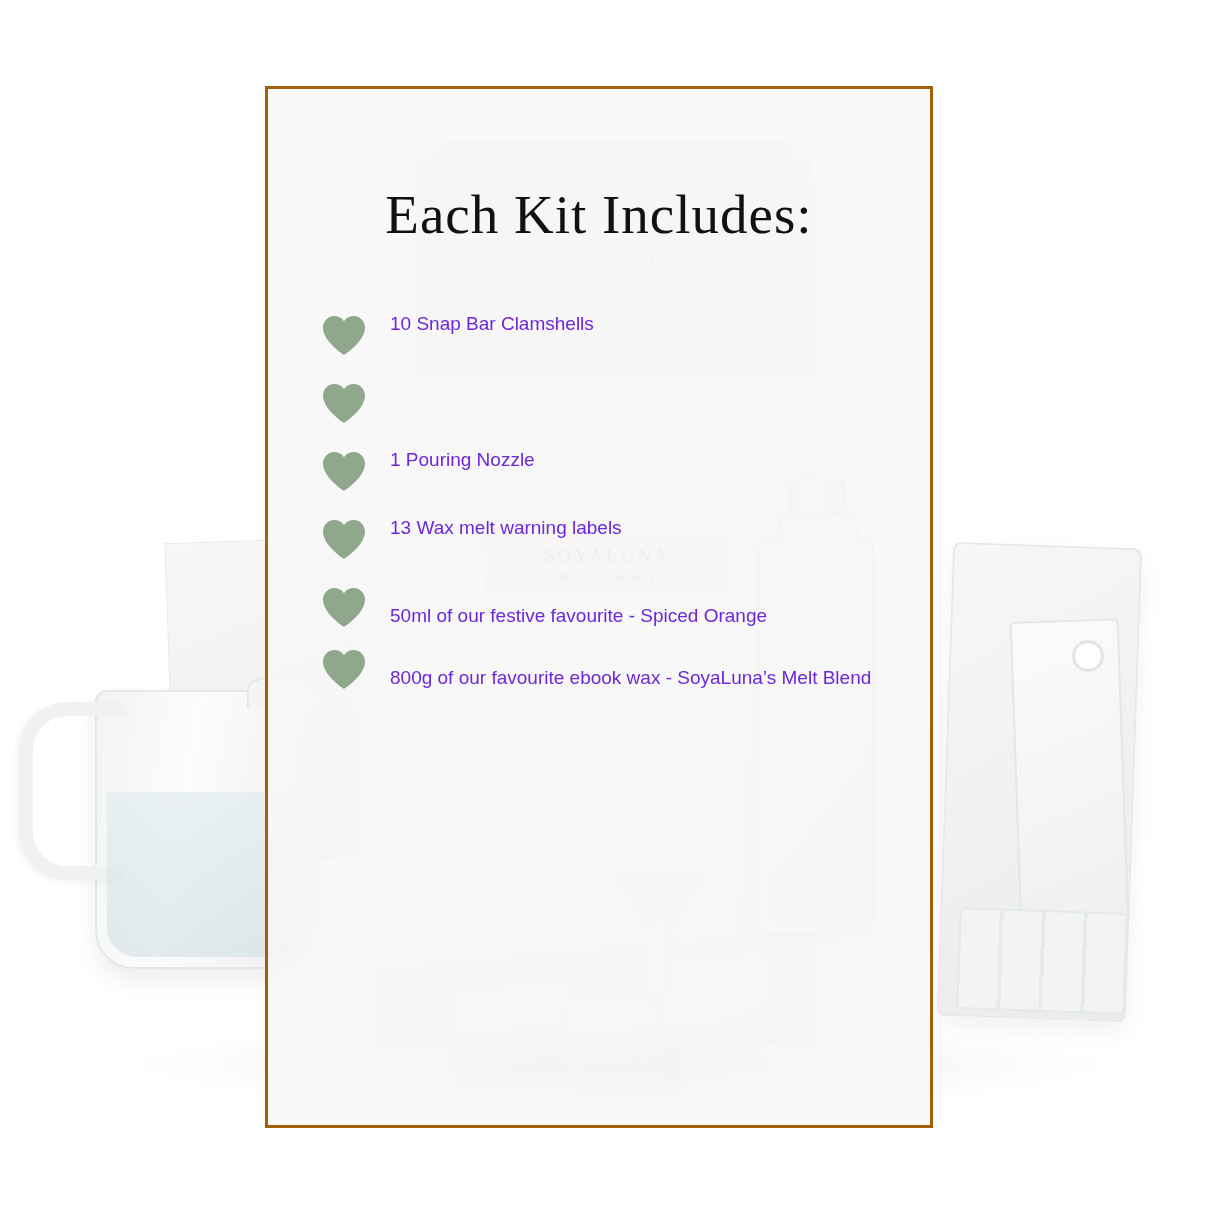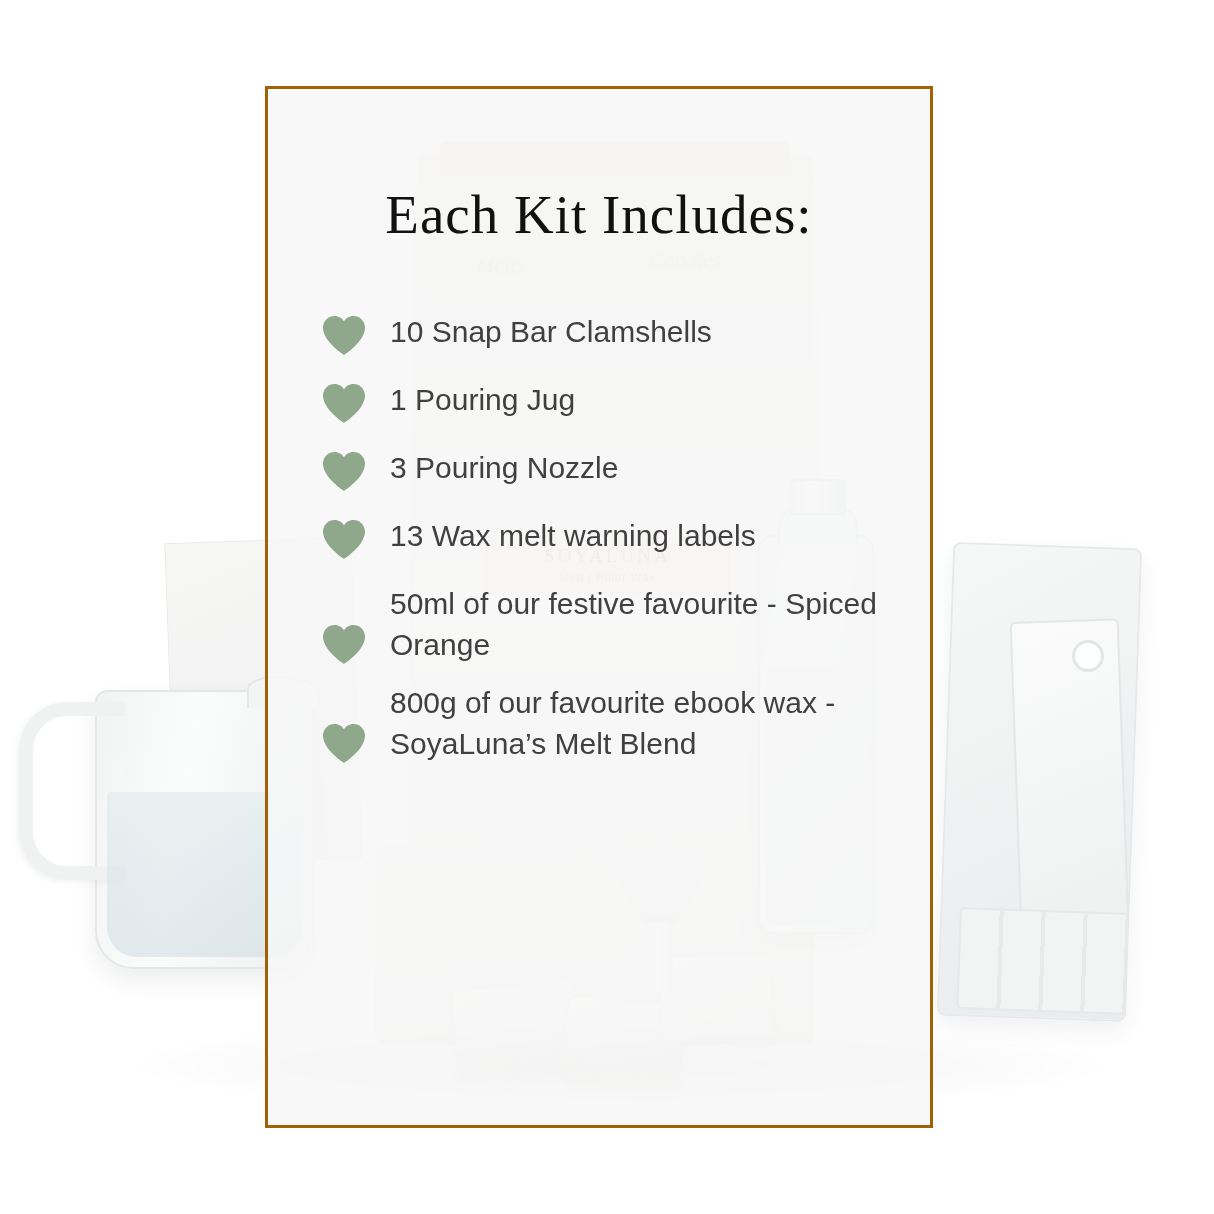--- a/index.html
+++ b/index.html
@@ -335,23 +335,23 @@
     flex: 0 0 auto;
     width: 48px;
     height: 44px;
     position: relative;
     margin-right: 22px;
     margin-top: 2px;
   }
   .heart svg { display: block; }
 
   .item-text {
-    font-size: 30px;
+    font-size: 19px;
     line-height: 1.38;
-    color: #404040;
+    color: #6d28d9;
     max-width: 520px;
   }
 </style>
 </head>
 <body>
 
 <div class="stage">
 
   <div class="photo-layer">
 
@@ -410,30 +410,29 @@
         </span>
         <span class="item-text">10 Snap Bar Clamshells</span>
       </div>
 
       <div class="item">
         <span class="heart">
           <svg width="48" height="44" viewBox="0 0 48 44" xmlns="http://www.w3.org/2000/svg">
             <path d="M24 42C24 42 3 28.5 3 14.8 3 7.6 8.5 3 14.6 3c4.3 0 7.6 2.3 9.4 5.3C25.8 5.3 29.1 3 33.4 3 39.5 3 45 7.6 45 14.8 45 28.5 24 42 24 42z" fill="#8fa88c"></path>
           </svg>
         </span>
-        <span class="item-text">1 Pouring Jug</span>
       </div>
 
       <div class="item">
         <span class="heart">
           <svg width="48" height="44" viewBox="0 0 48 44" xmlns="http://www.w3.org/2000/svg">
             <path d="M24 42C24 42 3 28.5 3 14.8 3 7.6 8.5 3 14.6 3c4.3 0 7.6 2.3 9.4 5.3C25.8 5.3 29.1 3 33.4 3 39.5 3 45 7.6 45 14.8 45 28.5 24 42 24 42z" fill="#8fa88c"></path>
           </svg>
         </span>
-        <span class="item-text">3 Pouring Nozzle</span>
+        <span class="item-text">1 Pouring Nozzle</span>
       </div>
 
       <div class="item">
         <span class="heart">
           <svg width="48" height="44" viewBox="0 0 48 44" xmlns="http://www.w3.org/2000/svg">
             <path d="M24 42C24 42 3 28.5 3 14.8 3 7.6 8.5 3 14.6 3c4.3 0 7.6 2.3 9.4 5.3C25.8 5.3 29.1 3 33.4 3 39.5 3 45 7.6 45 14.8 45 28.5 24 42 24 42z" fill="#8fa88c"></path>
           </svg>
         </span>
         <span class="item-text">13 Wax melt warning labels</span>
       </div>

